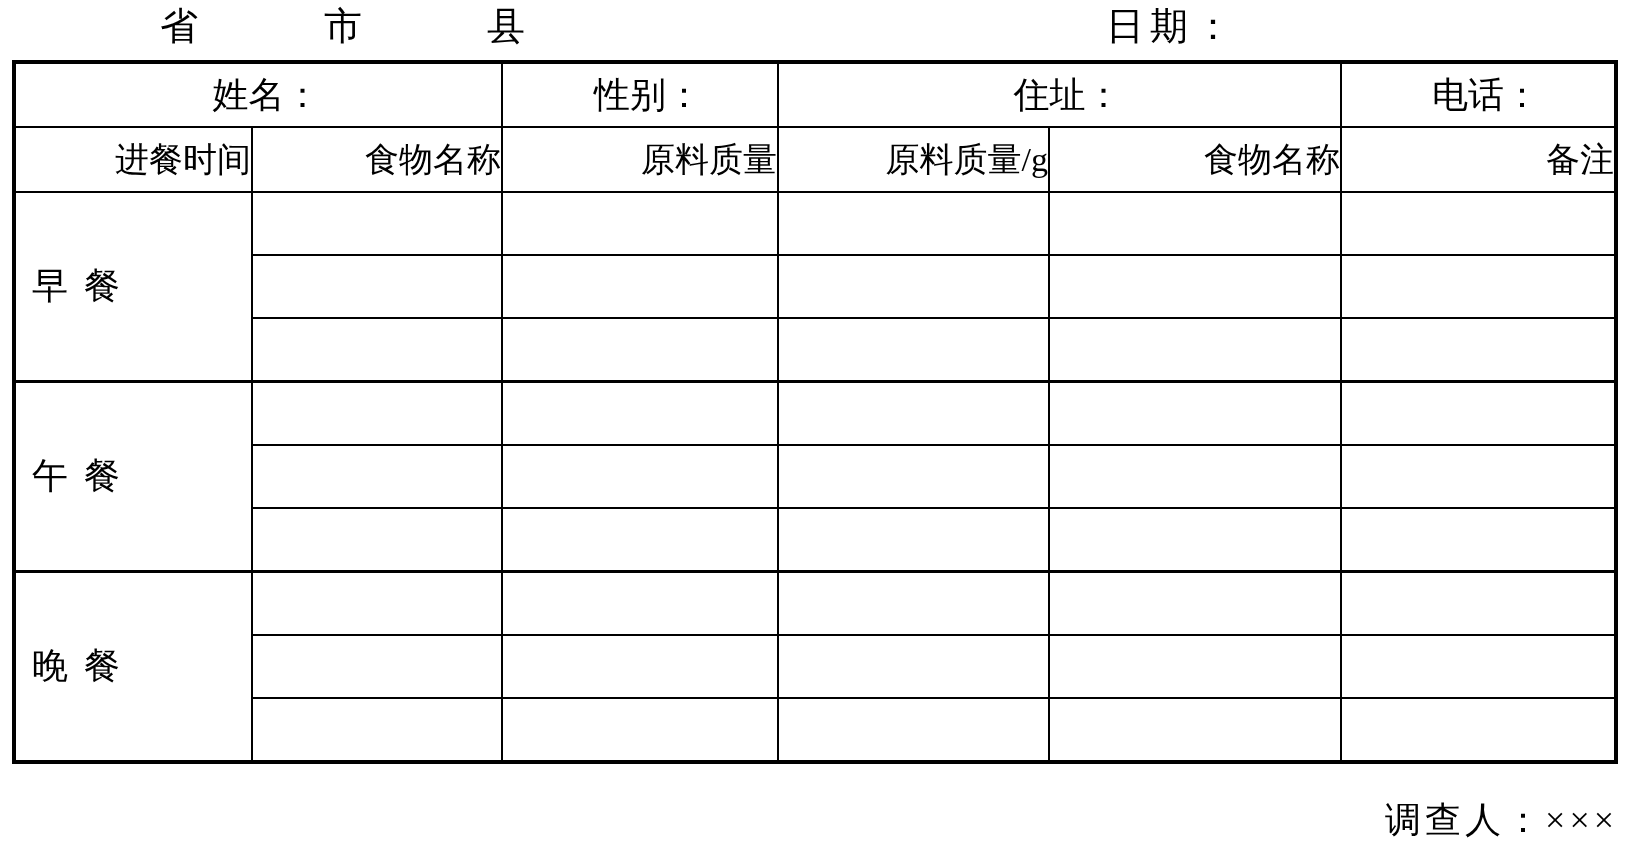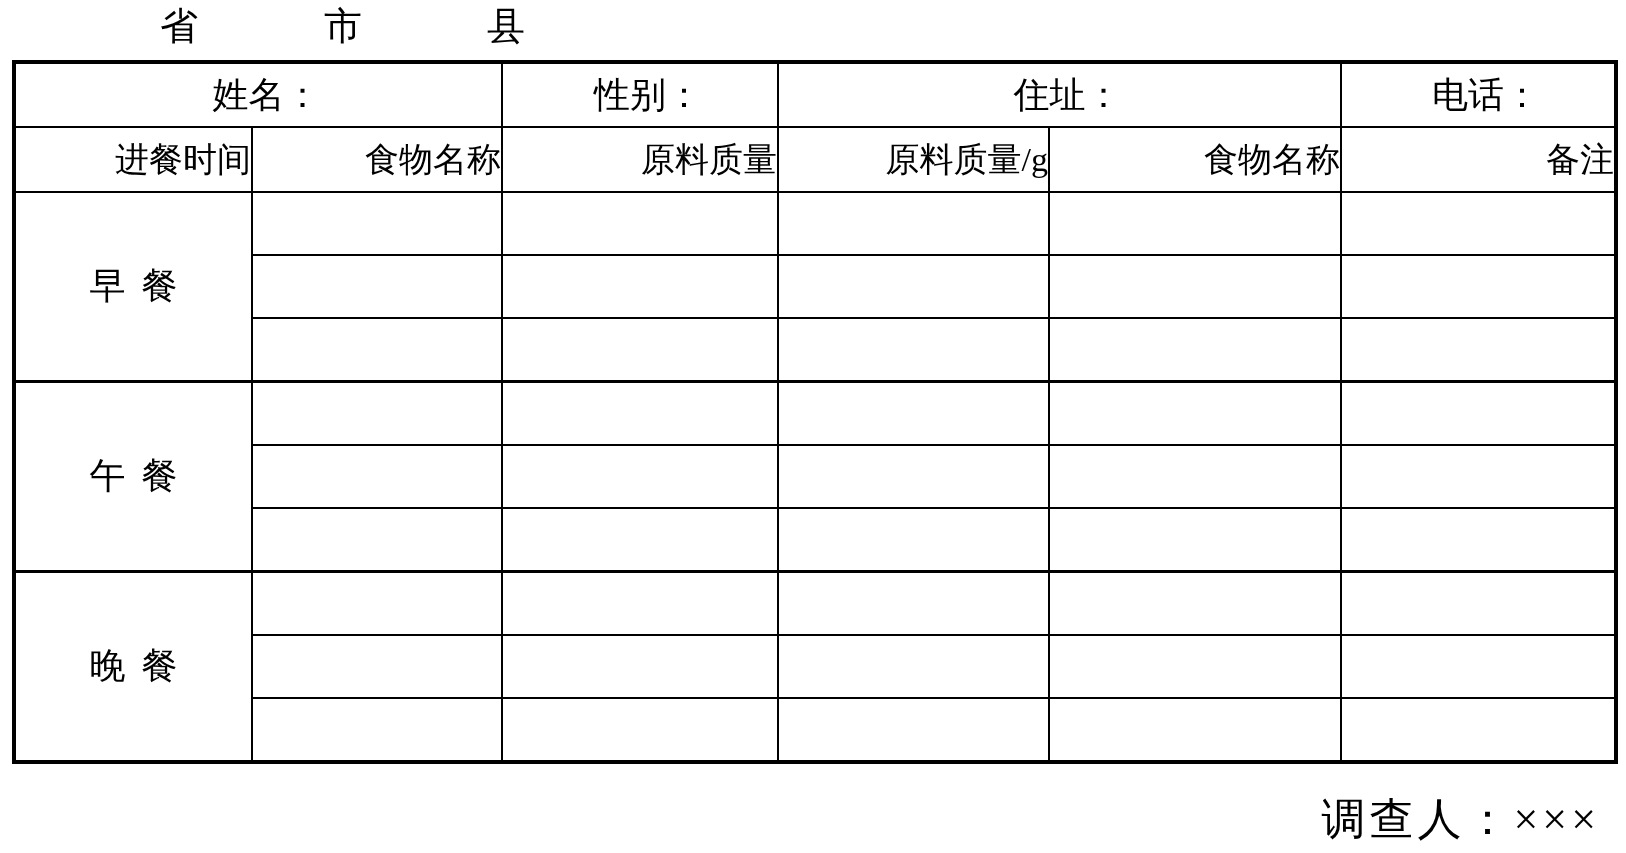--- a/index.html
+++ b/index.html
@@ -59,48 +59,48 @@
     height: 63px;
     font-size: 34px;
     text-align: right;
     vertical-align: middle;
   }
   tr.data-row td {
     height: 61px;
   }
   td.meal-cell {
     font-size: 36px;
-    text-align: center;
     vertical-align: middle;
     letter-spacing: 16px;
     text-indent: 16px;
   }
   tr.group-start td {
     border-top-width: 3px;
   }
 
   
   .footer-line {
     position: absolute;
     top: 798px;
-    right: 26px;
-    font-size: 44px;
+    right: 8px;
+    font-size: 36px;
     line-height: 44px;
     letter-spacing: 4px;
     white-space: nowrap;
     text-align: center;
   }
 </style>
 </head>
 <body>
 
 <div class="topbar">
   <span class="top-label lbl-province">省</span>
   <span class="top-label lbl-city">市</span>
   <span class="top-label lbl-county">县</span>
+  <span class="top-label lbl-date">日期：</span>
 </div>
 
 <table class="form">
   <colgroup>
     <col style="width:238px">
     <col style="width:250px">
     <col style="width:276px">
     <col style="width:271px">
     <col style="width:292px">
     <col style="width:275px">

